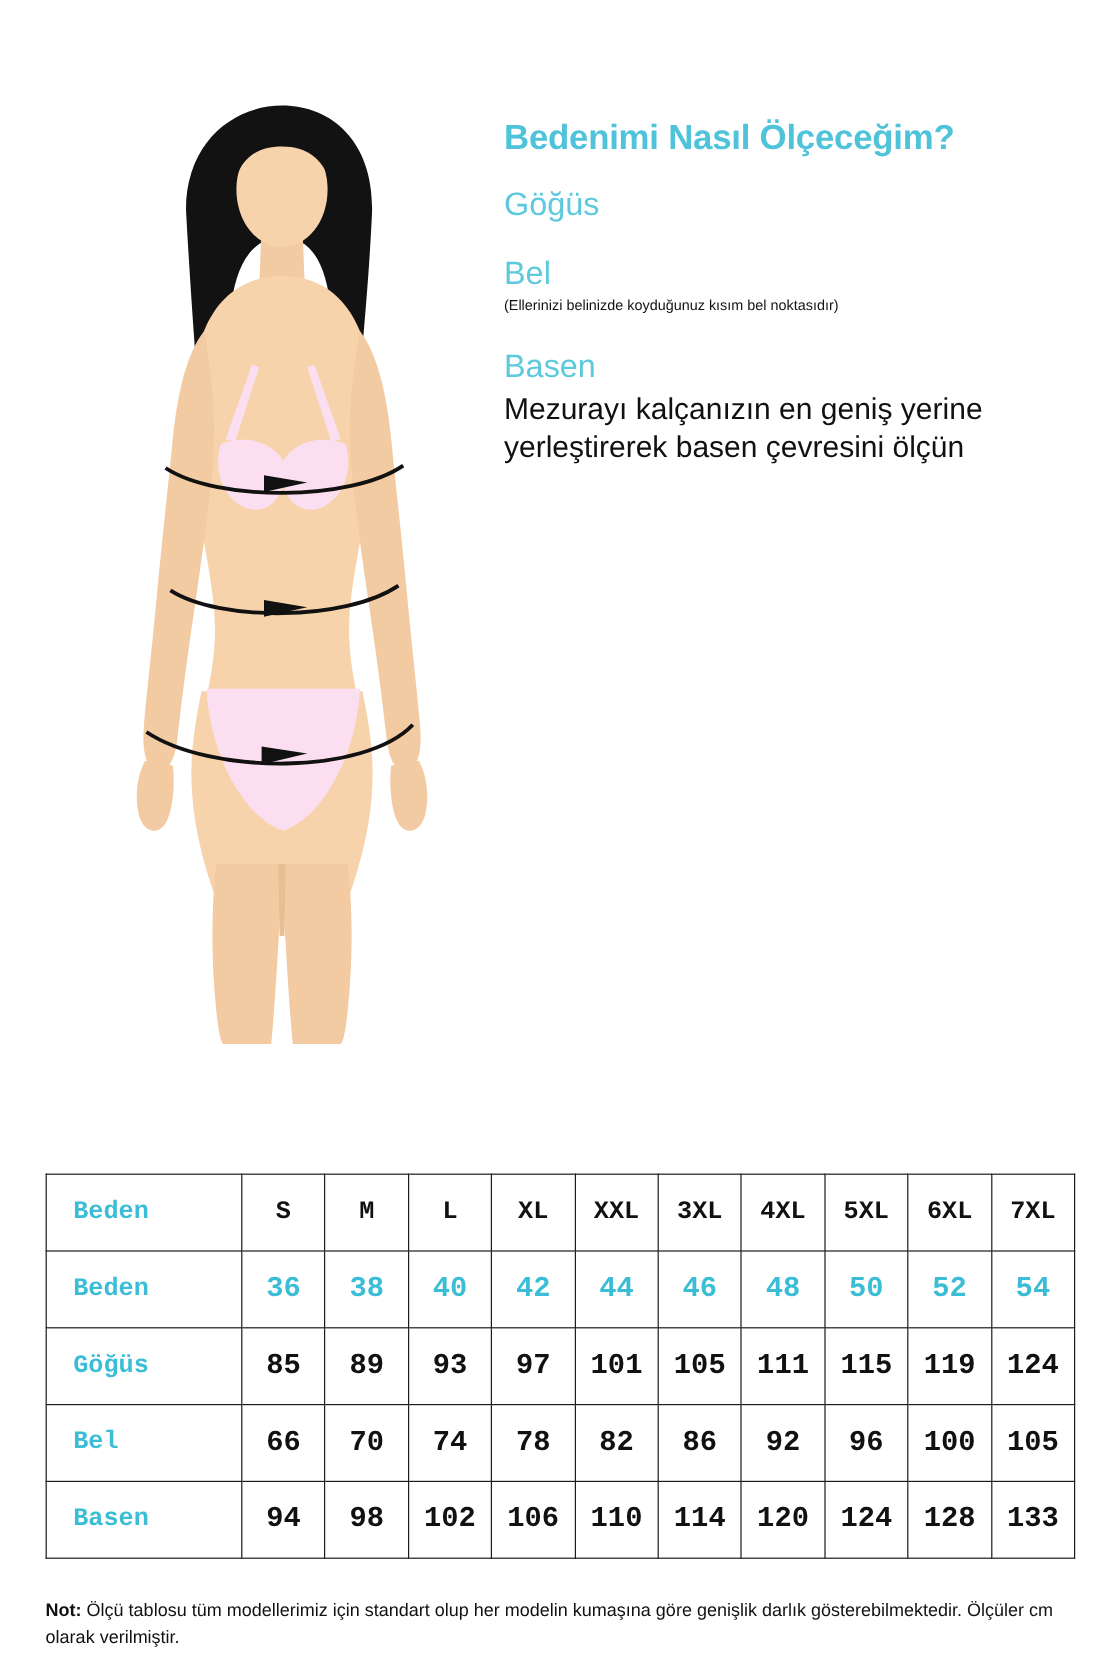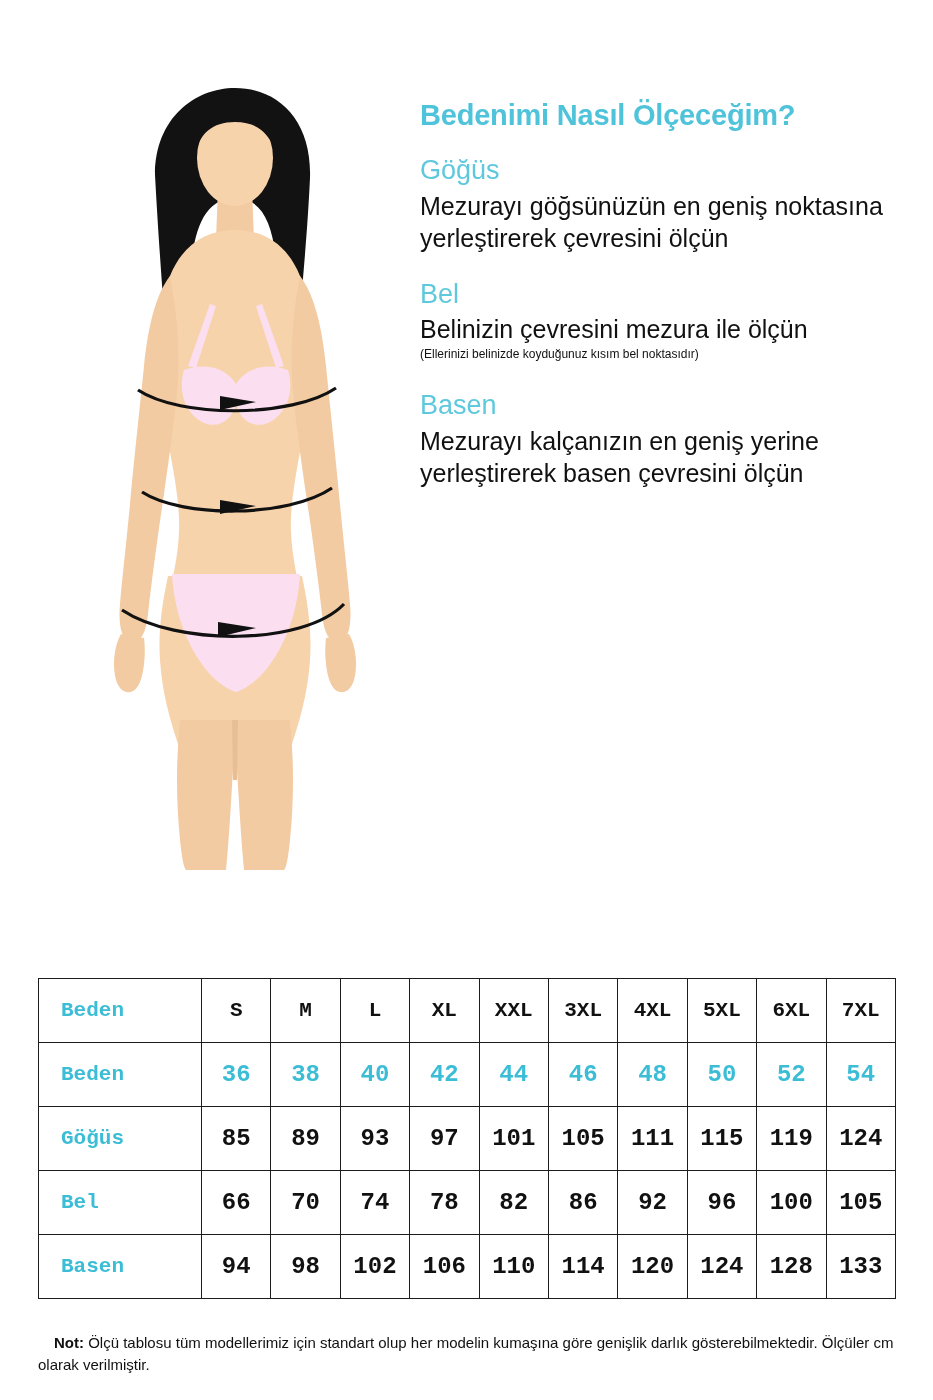--- a/index.html
+++ b/index.html
@@ -140,21 +140,21 @@
   
   .note {
     position: absolute;
     left: 38px;
     top: 1332px;
     width: 870px;
     font-size: 15px;
     line-height: 1.45;
     color: #111111;
   }
-  .note b { font-weight: bold; margin-left: 16px; }
+  .note b { font-weight: bold; }
 </style>
 </head>
 <body>
 
 <div class="page">
 
   <div class="top">
 
     <div class="figure-wrap">
       <svg class="figure-svg" width="350" height="790" viewBox="0 0 350 790" xmlns="http://www.w3.org/2000/svg">
@@ -243,26 +243,24 @@
         </g>
 
       </svg>
     </div>
 
     <div class="instructions">
       <h1 class="main-title">Bedenimi Nasıl Ölçeceğim?</h1>
 
       <div class="block gogus">
         <h2 class="block-title">Göğüs</h2>
-        <p class="block-text">Mezurayı göğsünüzün en geniş noktasına yerleştirerek çevresini ölçün</p>
       </div>
 
       <div class="block bel">
         <h2 class="block-title">Bel</h2>
-        <p class="block-text">Belinizin çevresini mezura ile ölçün</p>
         <p class="block-subtext">(Ellerinizi belinizde koyduğunuz kısım bel noktasıdır)</p>
       </div>
 
       <div class="block basen">
         <h2 class="block-title">Basen</h2>
         <p class="block-text">Mezurayı kalçanızın en geniş yerine yerleştirerek basen çevresini ölçün</p>
       </div>
     </div>
   </div>
 

